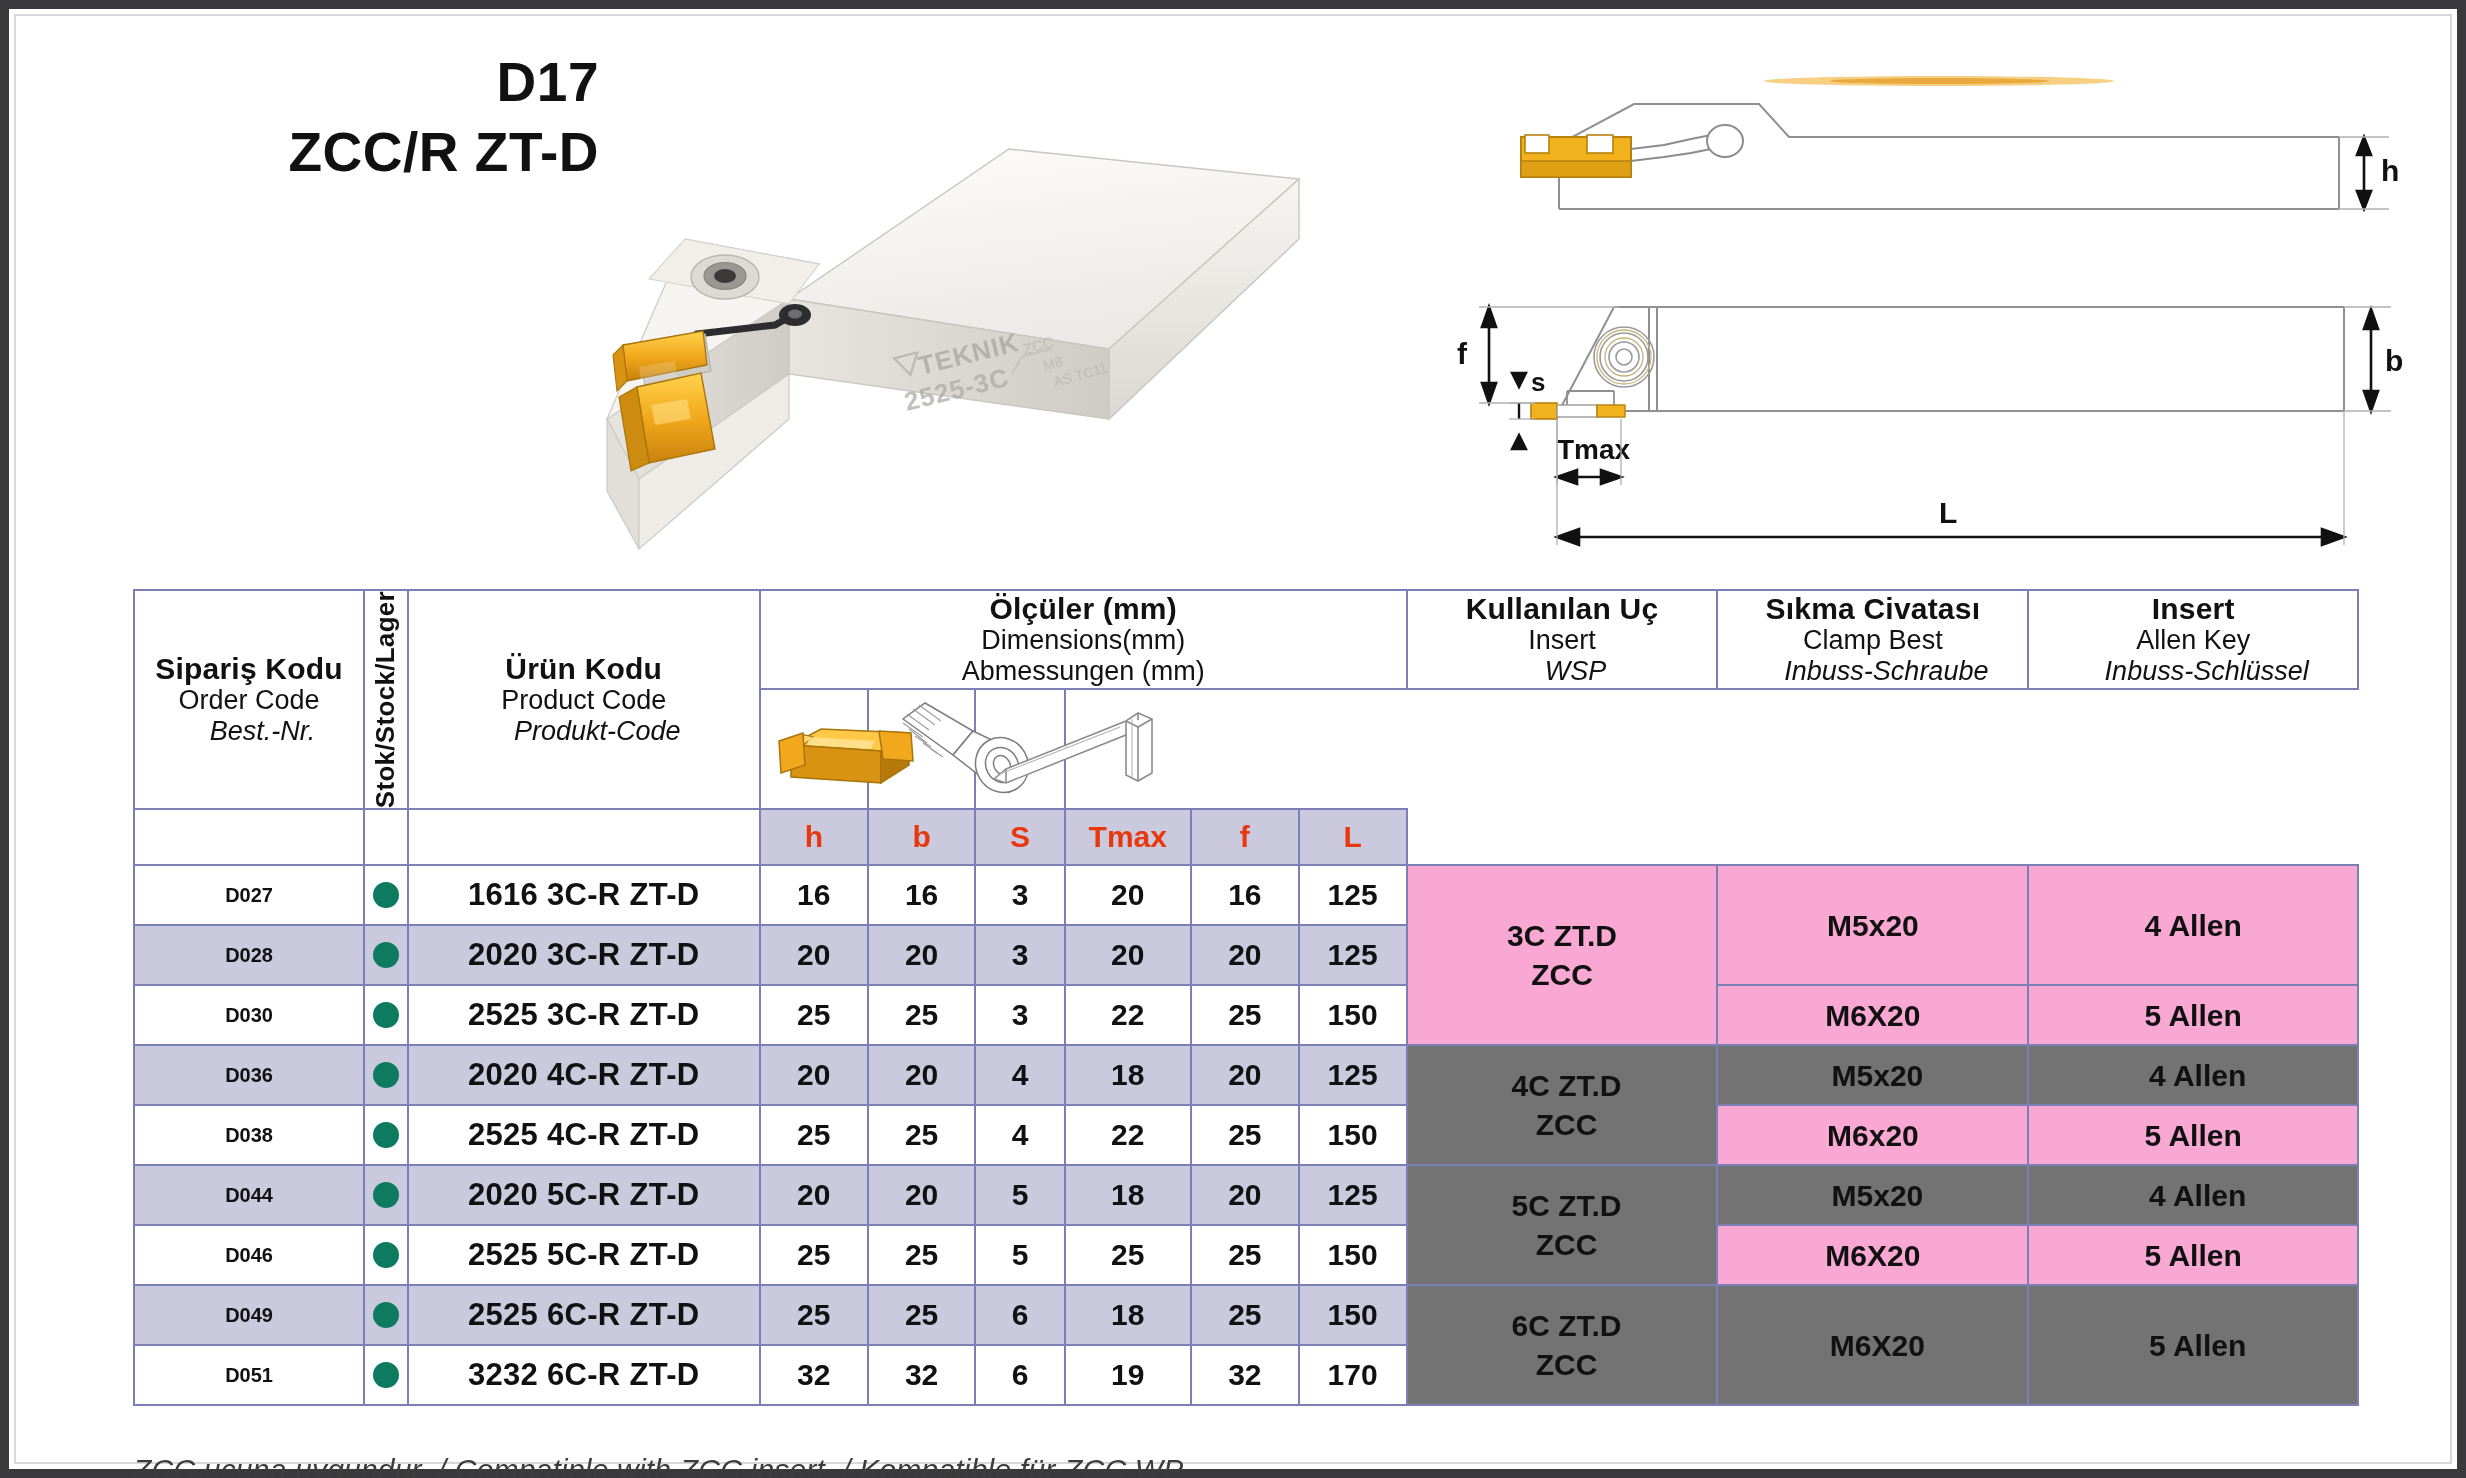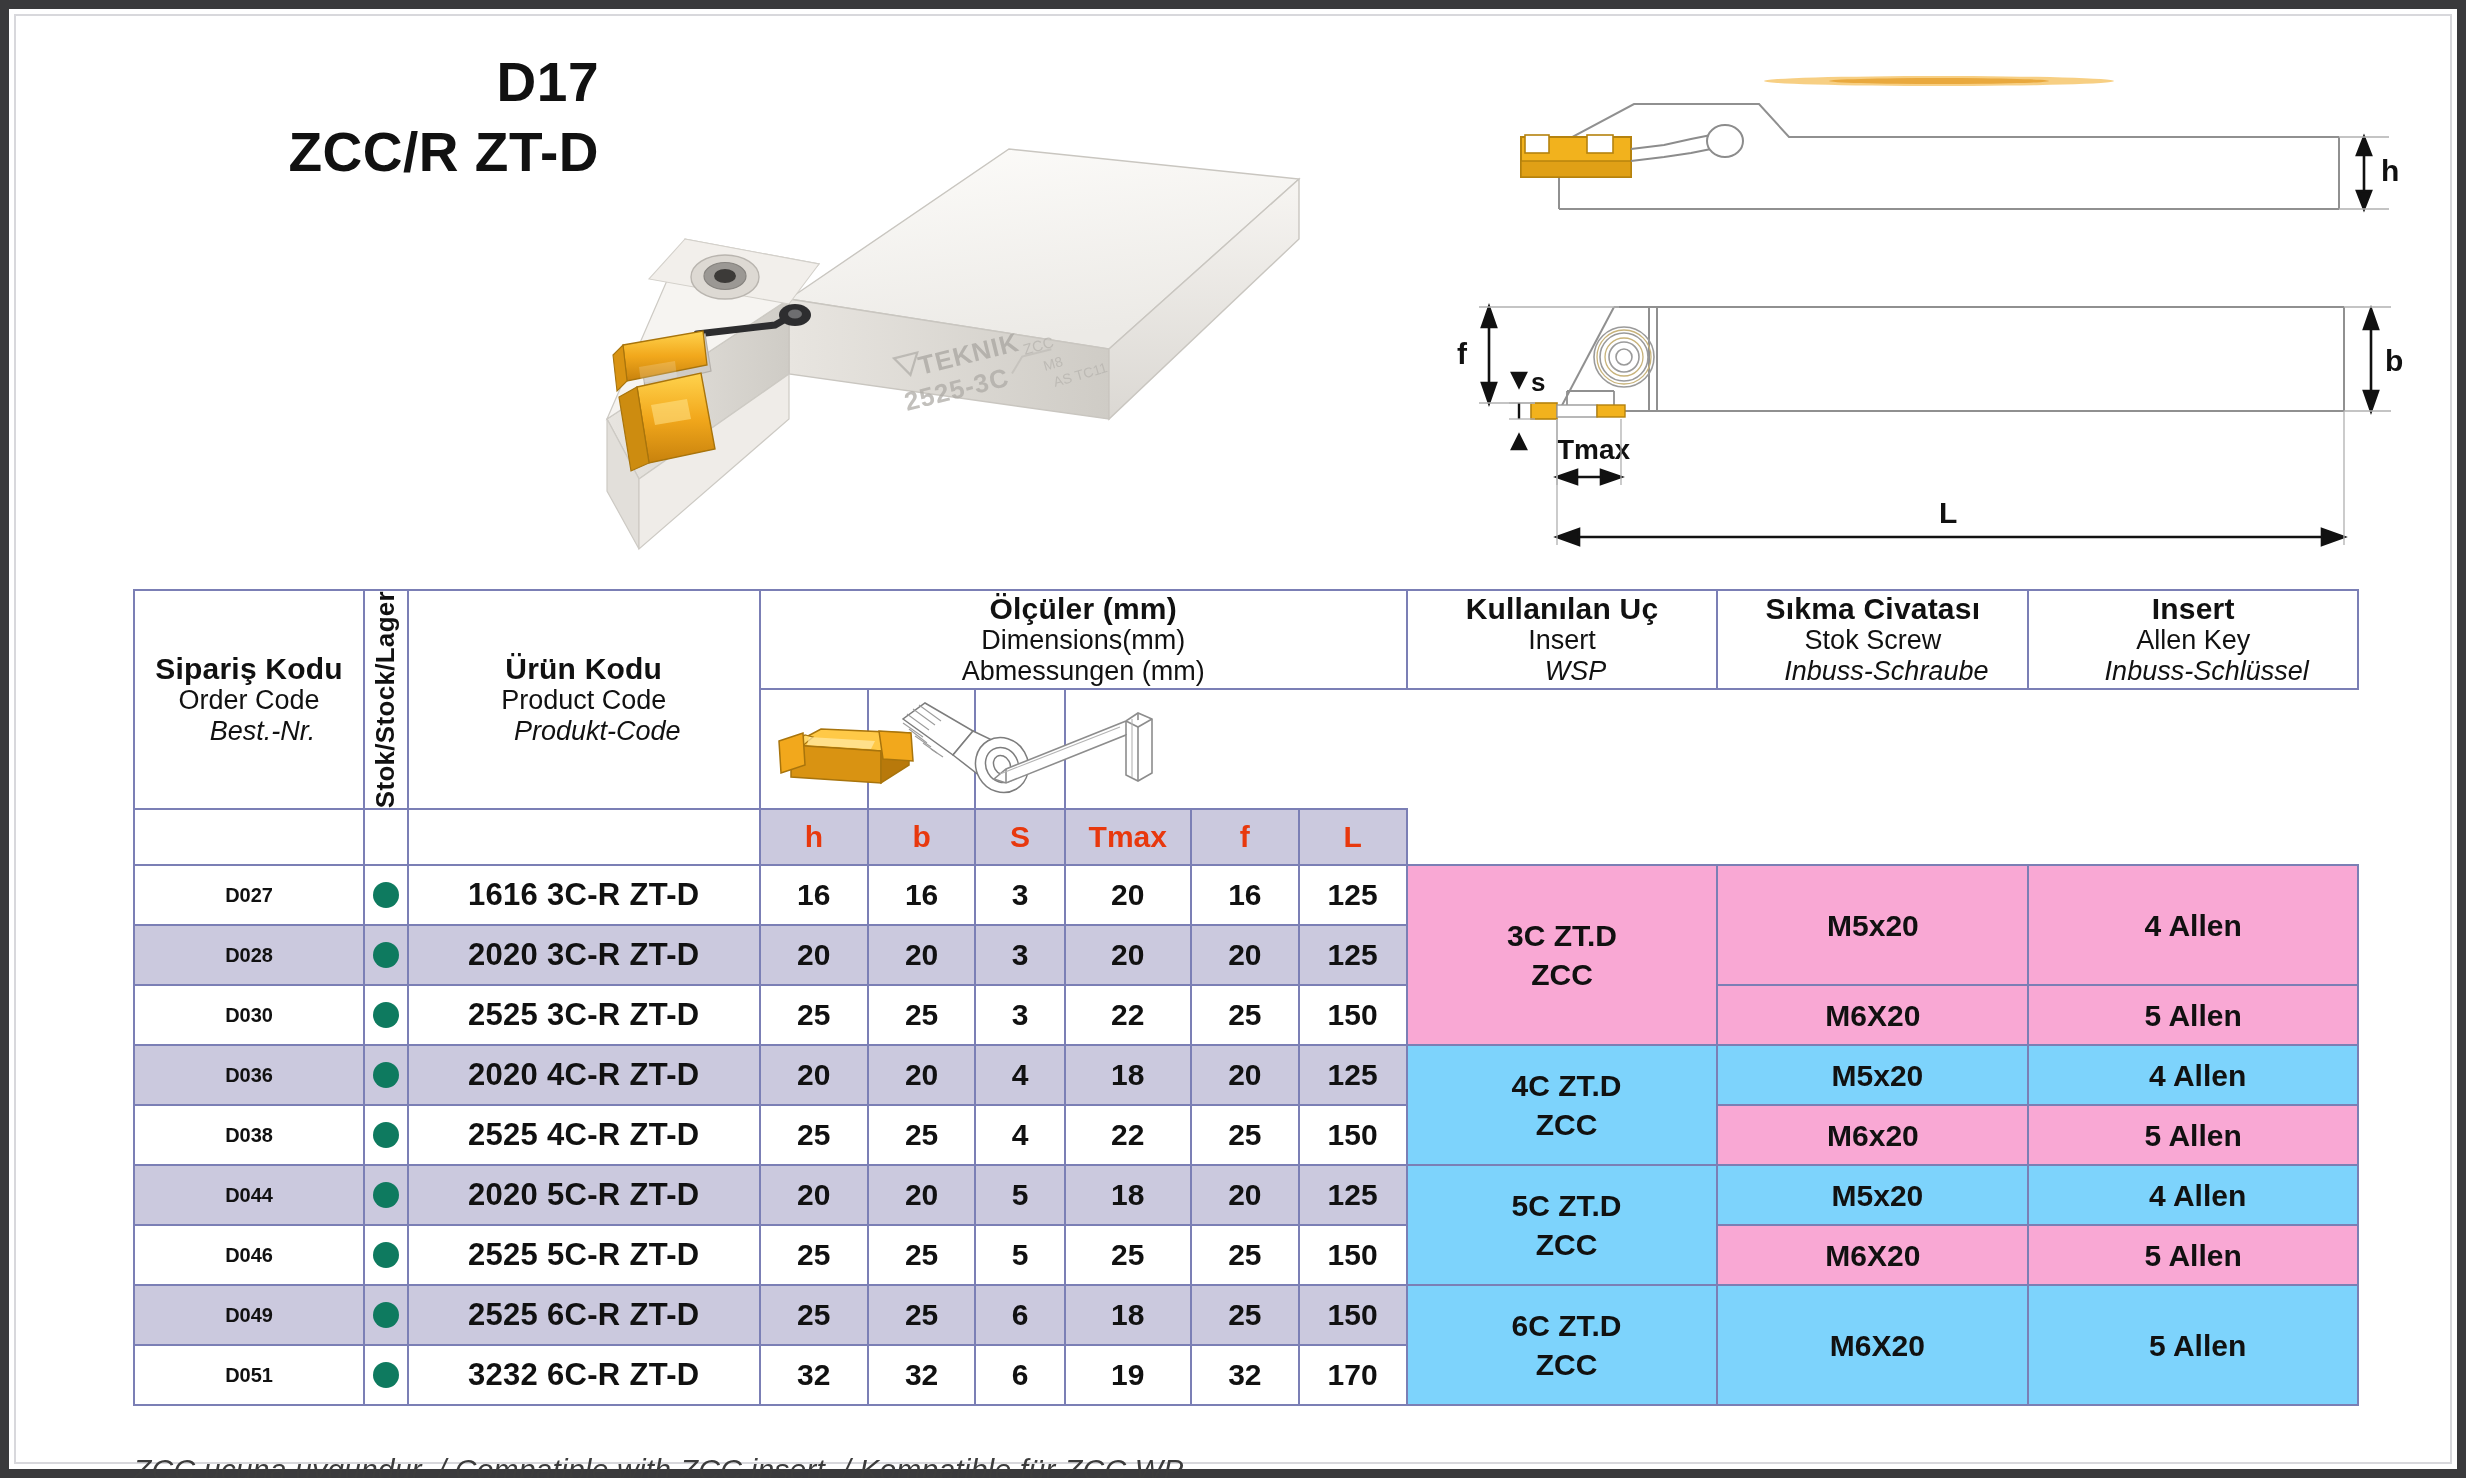--- a/index.html
+++ b/index.html
@@ -73,21 +73,21 @@
   }
 
   .subhdr td{background:#cbc9de;height:54px;}
   .subhdr .sh{color:#e8380d;font-weight:bold;font-size:30px;}
 
   .pic-cell{background:#fff;height:118px;padding:4px;}
   .pic-cell svg{display:block;margin:0 auto;}
 
   td.data{height:58px;font-size:30px;font-weight:bold;}
   tr.alt td.data{background:#cbc9de;}
-  tr.alt td.mergecell{background:#7dd3fc;padding-left:9px;}
+  tr.alt td.mergecell{background:#737373;padding-left:9px;}
   td.mergecell{background:#f9a8d4;font-size:30px;font-weight:bold;line-height:1.3;}
   td.datacode{font-size:20px;font-weight:bold;}
   td.prodcode{font-size:31px;font-weight:bold;letter-spacing:.3px;margin-left:32px;}
 
   .dot{
     width:26px;height:26px;border-radius:50%;
     background:#0e7a5f;display:block;margin:0 auto;
   }
 
   .note{
@@ -341,21 +341,21 @@
       <div class="hdr-en">Dimensions(mm)</div>
       <div class="hdr-en">Abmessungen (mm)</div>
     </td>
     <td class="hdr-cell">
       <div class="hdr-tr">Kullanılan Uç</div>
       <div class="hdr-en">Insert</div>
       <div class="hdr-de">WSP</div>
     </td>
     <td class="hdr-cell">
       <div class="hdr-tr">Sıkma Civatası</div>
-      <div class="hdr-en">Stok Screw</div>
+      <div class="hdr-en">Clamp Best</div>
       <div class="hdr-de">Inbuss-Schraube</div>
     </td>
     <td class="hdr-cell">
       <div class="hdr-tr">Insert</div>
       <div class="hdr-en">Allen Key</div>
       <div class="hdr-de">Inbuss-Schlüssel</div>
     </td>
   </tr>
 
   <tr>

